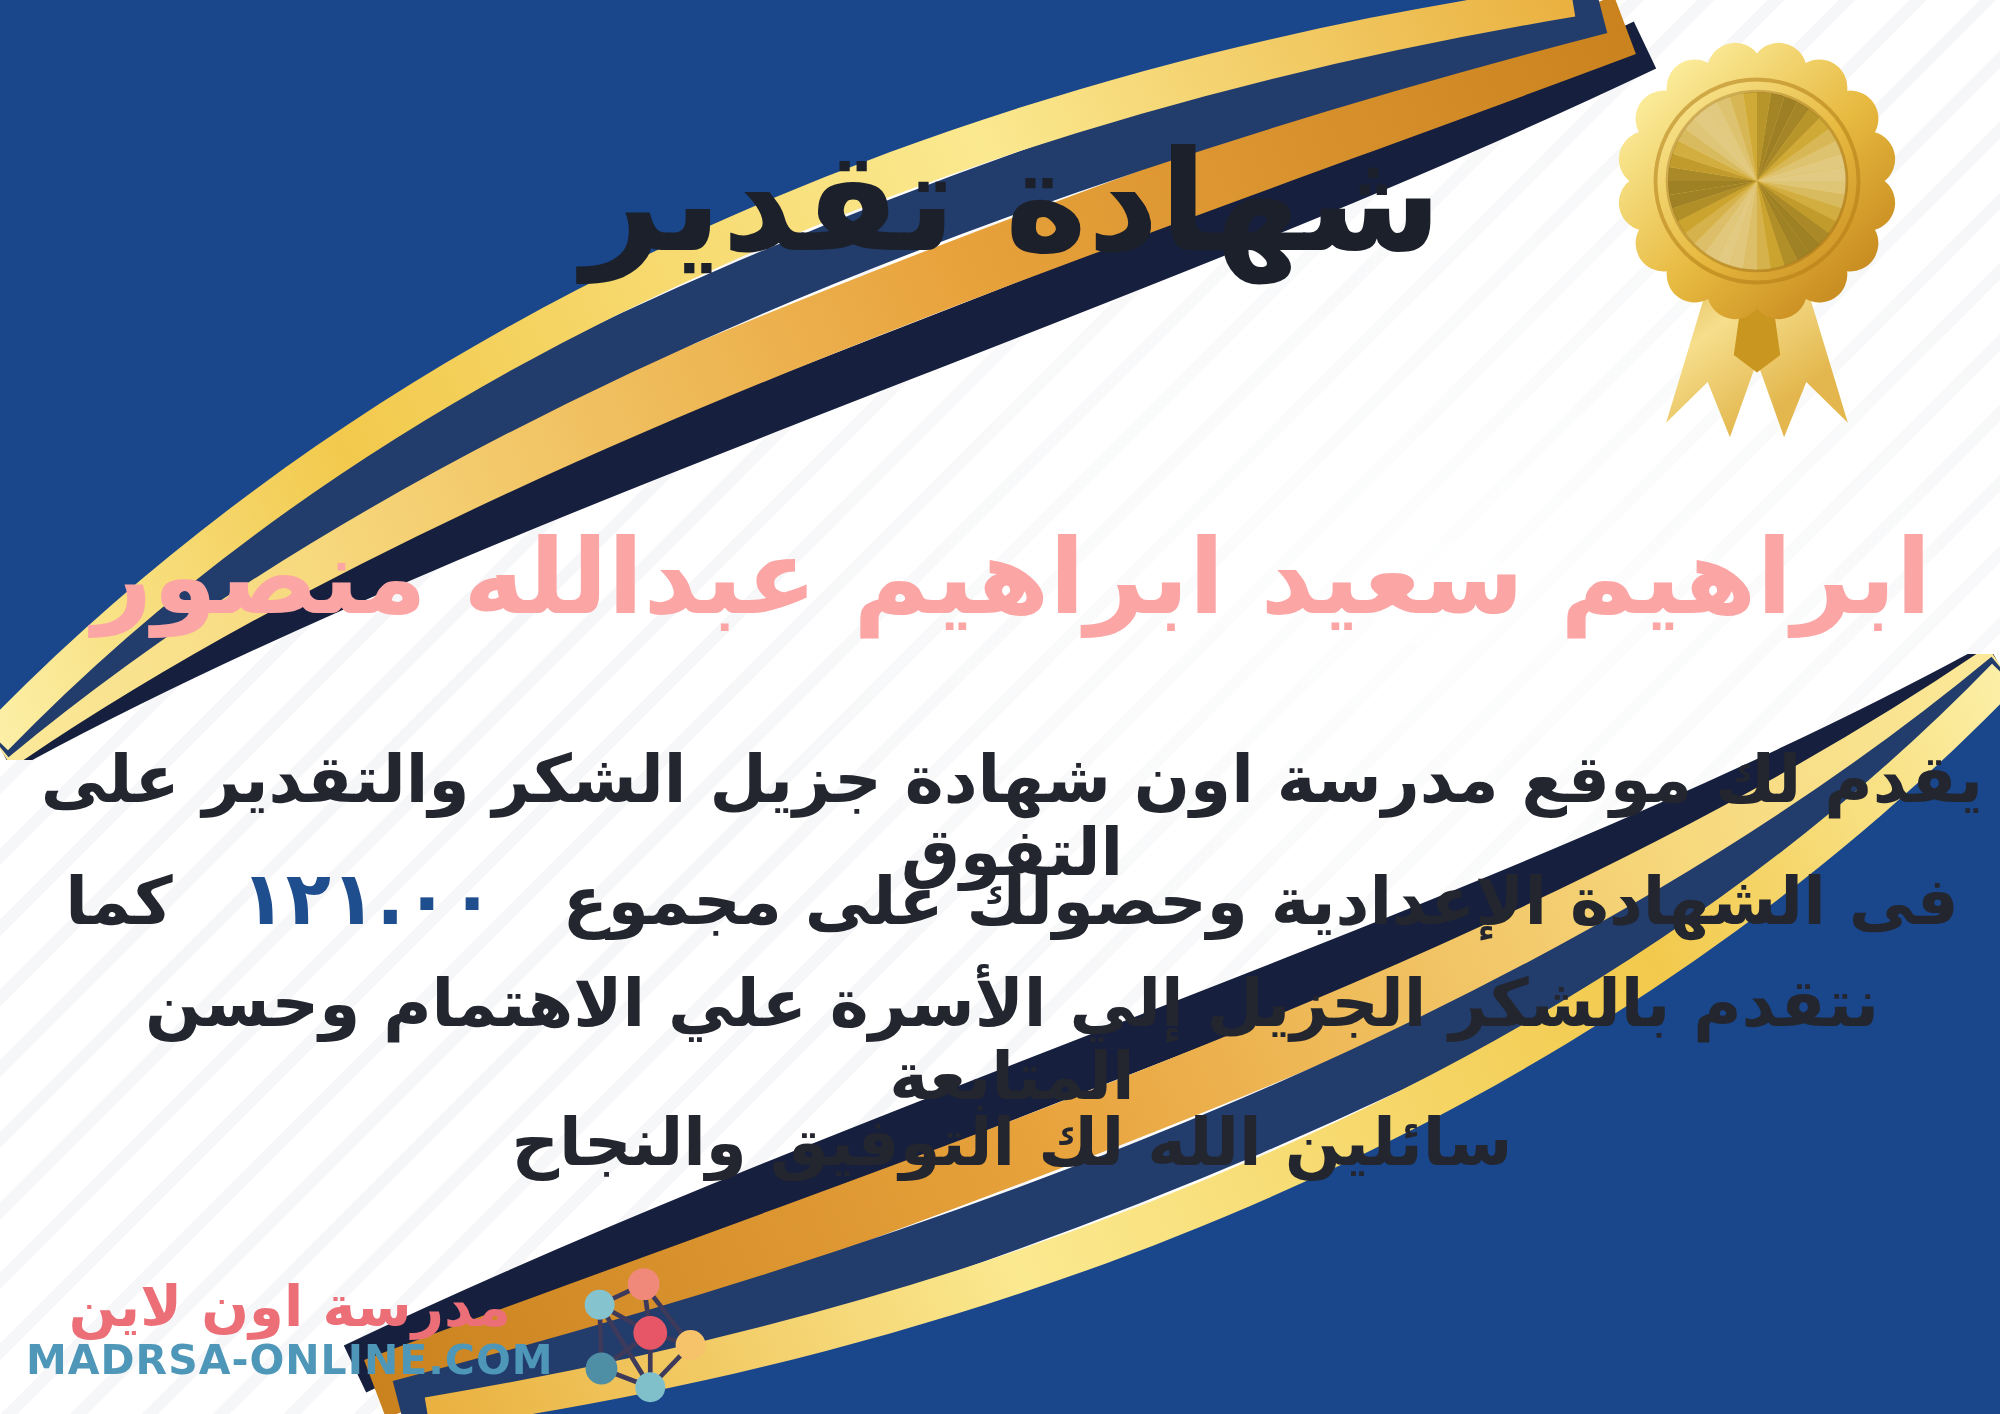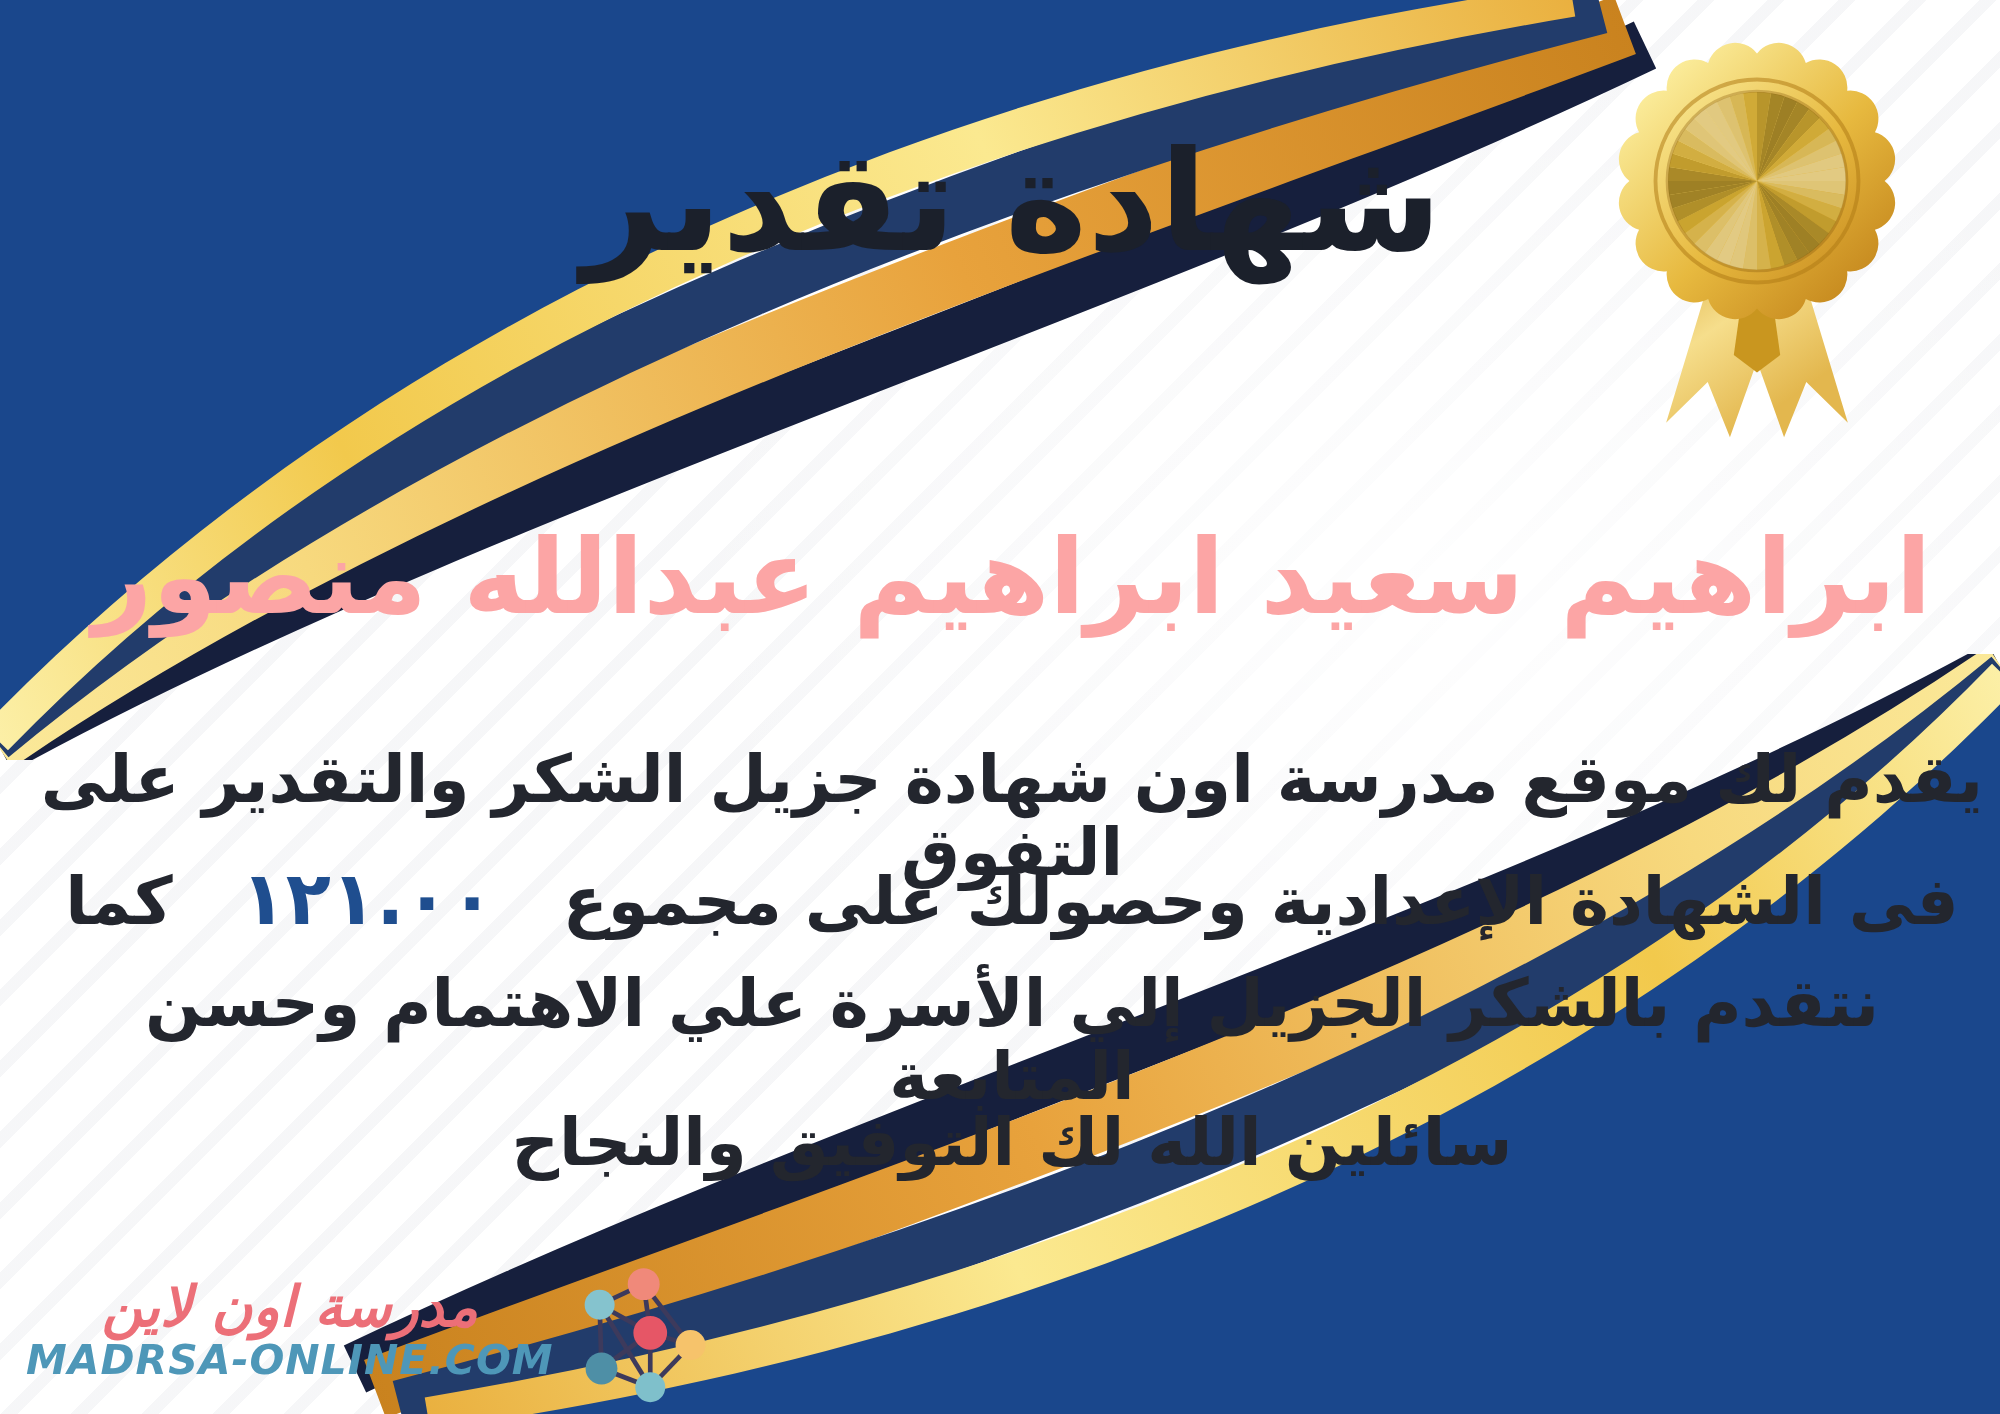--- a/index.html
+++ b/index.html
@@ -24,21 +24,21 @@
   .l1{top:732px;}
   .l2{top:846px;}
   .l3{top:956px;}
   .score{color:#1F4E8F;margin:0 68px;font-size:74px;}
   .closing{top:1092px;font-size:66px;color:#23262E;}
 
   .medal{position:absolute;left:1612px;top:36px;width:290px;height:406px;}
   .medal svg{width:100%;height:100%;display:block;}
 
   .logo{position:absolute;left:26px;top:1256px;display:flex;align-items:center;gap:10px;}
-  .logo-text{text-align:center;min-width:420px;font-style:italic;}
+  .logo-text{text-align:center;min-width:420px;}
   .logo-ar{direction:rtl;font-size:56px;color:#EC6F78;line-height:1.05;}
   .logo-en{font-size:41px;color:#4E97B8;letter-spacing:1px;line-height:1.15;}
   .logo-icon{width:150px;height:150px;display:block;}
 </style>
 </head>
 <body>
 
 <div class="canvas">
 
   <div class="paper"></div>

